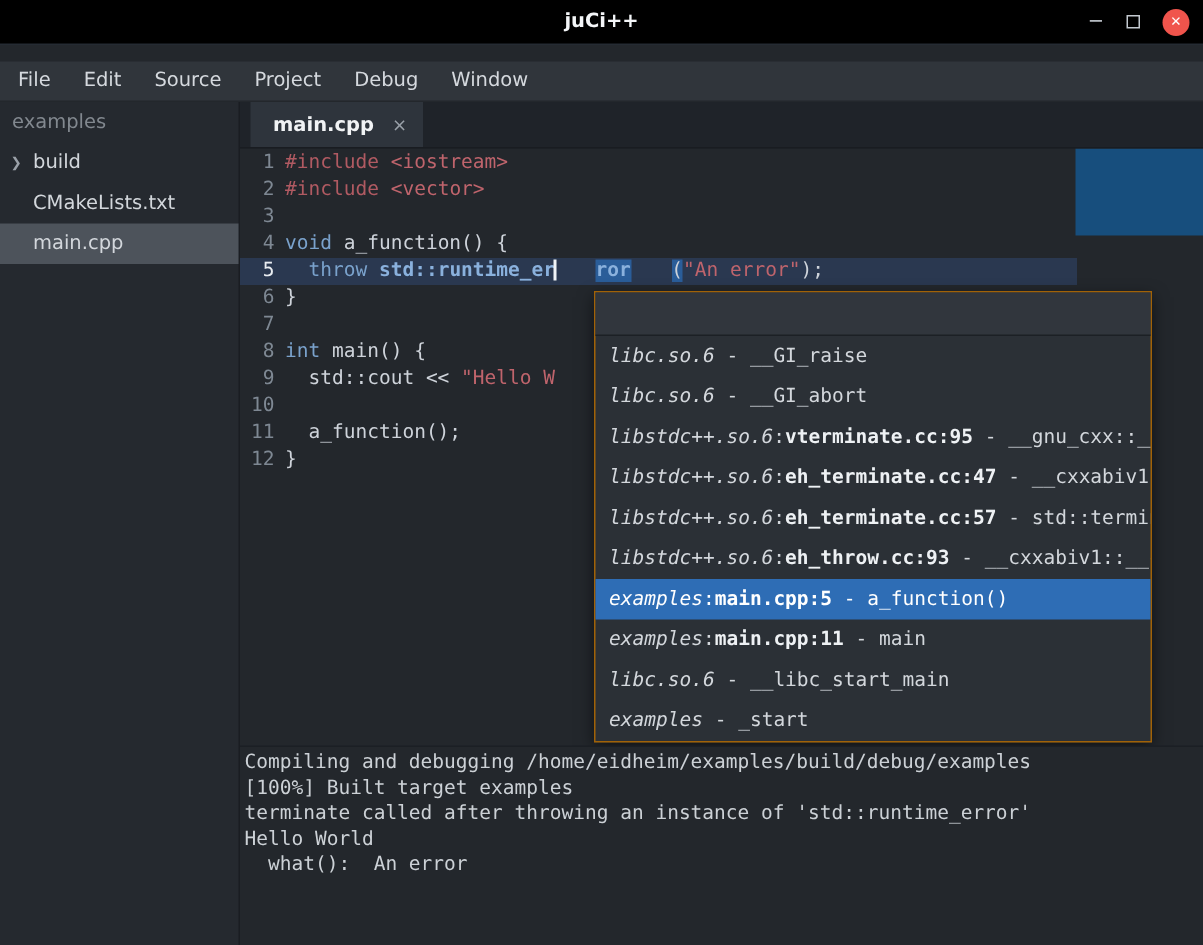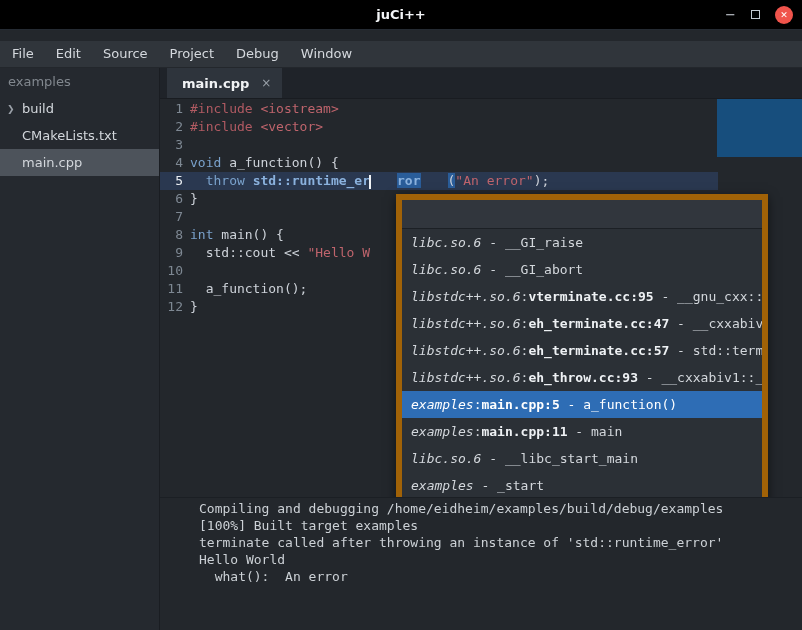--- a/index.html
+++ b/index.html
@@ -73,40 +73,40 @@
   .pp  { color:#b05a62; }
   .str { color:#bf646c; }
   .sel { background:#2a5d99;margin-left:27px; }
   .cursor { display:inline-block; width:2px; height:14px; background:#f0f3f6; vertical-align:middle; margin:0 -1px; }
 
   .info-box { position:absolute; top:0; right:0; width:85px; height:58px; background:#174e7d; }
 
   
   .popup {
     position:absolute; left:236px; top:95px; width:372px;
-    background:#2b3036; border:6px solid #a16207;
+    background:#2b3036; border:1px solid #a16207;
     box-shadow:0 3px 10px rgba(0,0,0,.55);
   }
   .popup-header { height:29px; background:#31363d; border-bottom:1px solid #1c2025; }
   .bt-item {
     height:27px; line-height:27px; padding:0 9px;
     font-size:13px; color:#d3d7dc; white-space:nowrap; overflow:hidden;
   }
   .bt-lib { font-style:italic; }
   .bt-file { font-weight:bold; color:#eef1f4; }
   .bt-item.selected { background:#2e6db5; color:#ffffff; }
   .bt-item.selected .bt-file { color:#ffffff; }
 
   
   .output {
     flex:1 1 auto; border-top:1px solid #1b1f24;
     font-family:"DejaVu Sans Mono", monospace; font-size:13px; color:#ccd1d6;
     padding:2px 0 0 3px; overflow:hidden;
   }
-  .out-line { height:17px; line-height:17px; white-space:pre;margin-left:36px; }
+  .out-line { height:17px; line-height:17px; white-space:pre; }
 
   
   .statusbar {
     flex:0 0 22px; background:#20252c; border-top:1px solid #171b20;
     position:relative; display:flex; align-items:center;
     color:#c6cbd2; font-size:13px;
   }
   .status-left { padding-left:8px; position:relative; z-index:1; }
   .status-center { position:absolute; left:0; right:0; text-align:center; }
 </style>

